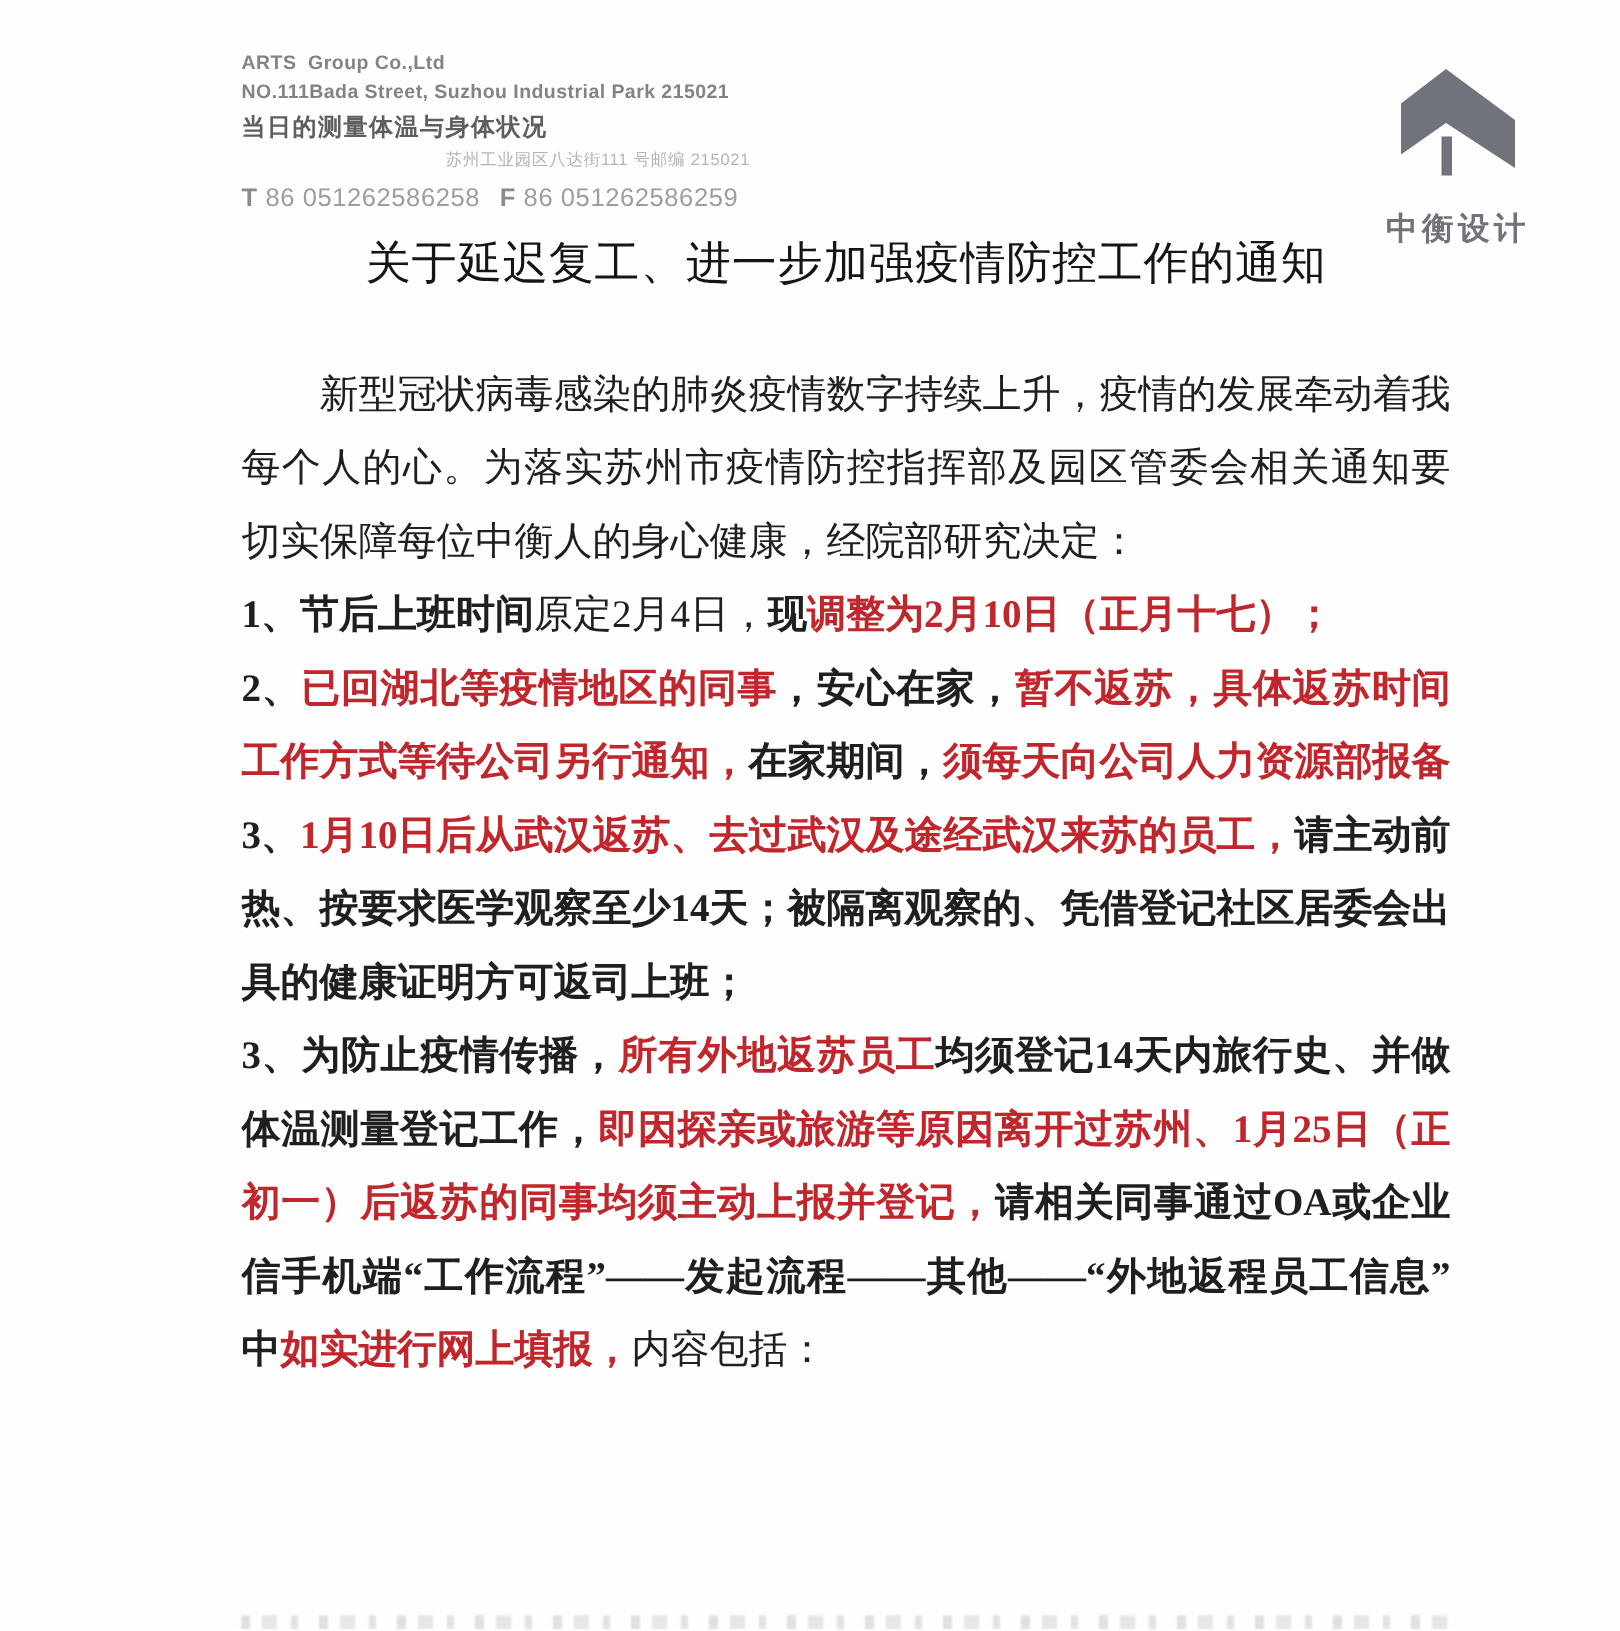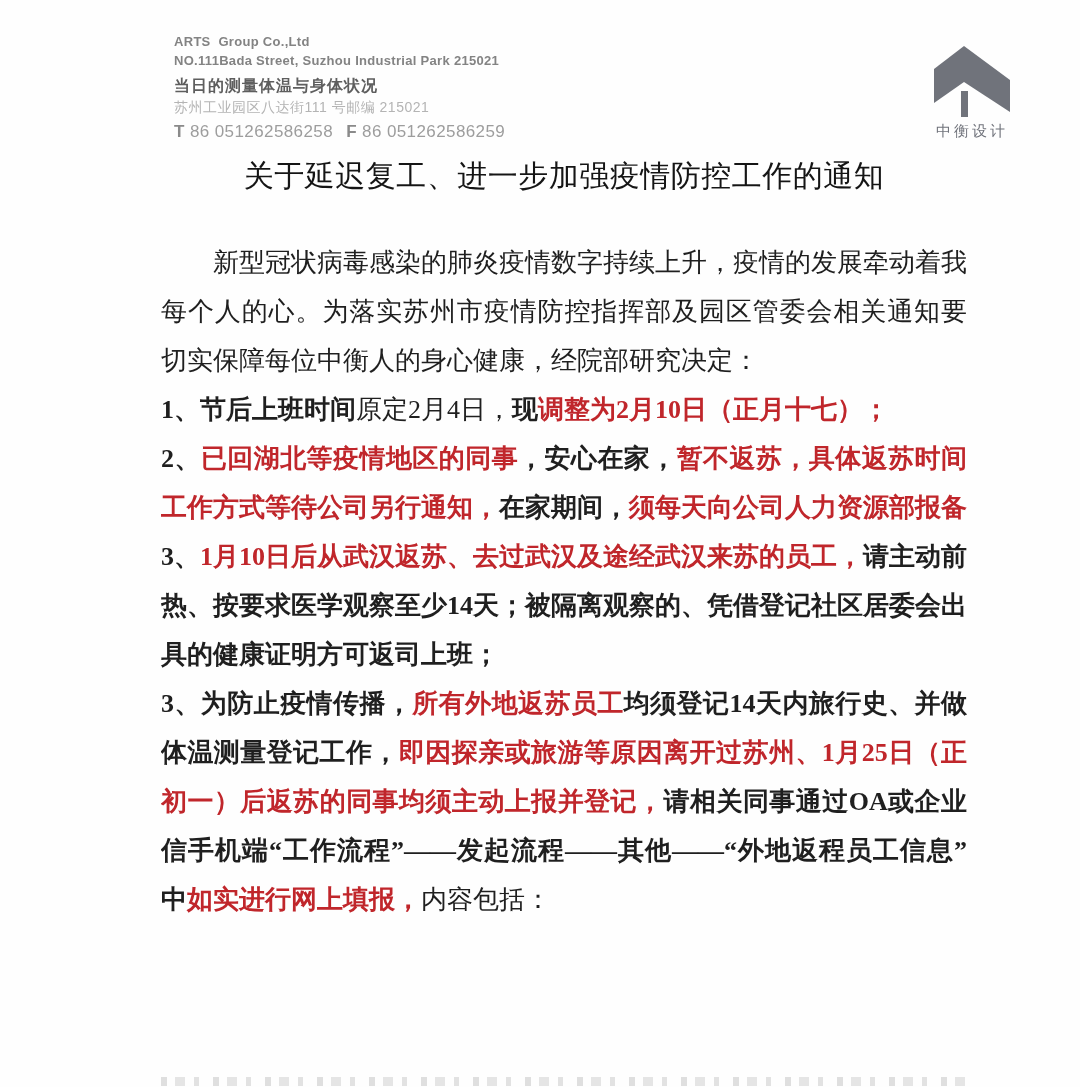--- a/index.html
+++ b/index.html
@@ -13,58 +13,59 @@
   html,body{background:#ffffff;}
   .page{
     position:relative;
     width:1080px;height:1087px;
     background:#fefefe;
     overflow:hidden;
     font-family:"Liberation Serif","DejaVu Serif",serif;
   }
   
   .letterhead{
-    position:absolute;left:174px;top:32px;
+    position:absolute;left:161px;top:32px;
     font-family:"Liberation Sans","DejaVu Sans",sans-serif;
   }
   .lh-en{
     font-size:13px;line-height:19px;
     color:var(--header-gray);
     letter-spacing:.3px;
     white-space:pre;
     font-weight:600;
   }
   .lh-cn-name{
     margin-top:5px;
     font-size:16px;line-height:22px;
     font-weight:700;color:#5e5e5e;
     letter-spacing:1px;
   }
   .lh-cn-addr{
-    font-size:14px;line-height:21px;
+    font-size:11px;line-height:21px;
     color:var(--address-gray);
     letter-spacing:.5px;
+    text-align:right;
   }
   .lh-tf{
     margin-top:4px;
     font-size:17px;line-height:20px;
     color:#9d9d9d;letter-spacing:.4px;
   }
   .lh-tf .tf-label{font-weight:700;color:#8a8a8a;}
   .lh-tf .tf-num{margin-right:8px;}
   
   .logo{
     position:absolute;top:46px;right:60px;width:96px;
     text-align:center;
   }
   .logo svg{display:block;margin:0 auto;}
   .logo-text{
-    margin-top:4px;
+    margin-top:20px;
     font-family:"Liberation Sans","DejaVu Sans",sans-serif;
-    font-size:15px;font-weight:400;
+    font-size:21px;font-weight:700;
     color:var(--logo-gray);
     letter-spacing:3px;
     white-space:nowrap;
   }
   
   .title{
     position:absolute;left:161px;top:155px;width:806px;
     text-align:center;
     font-size:30px;line-height:42px;font-weight:400;
     color:#151515;letter-spacing:.5px;

